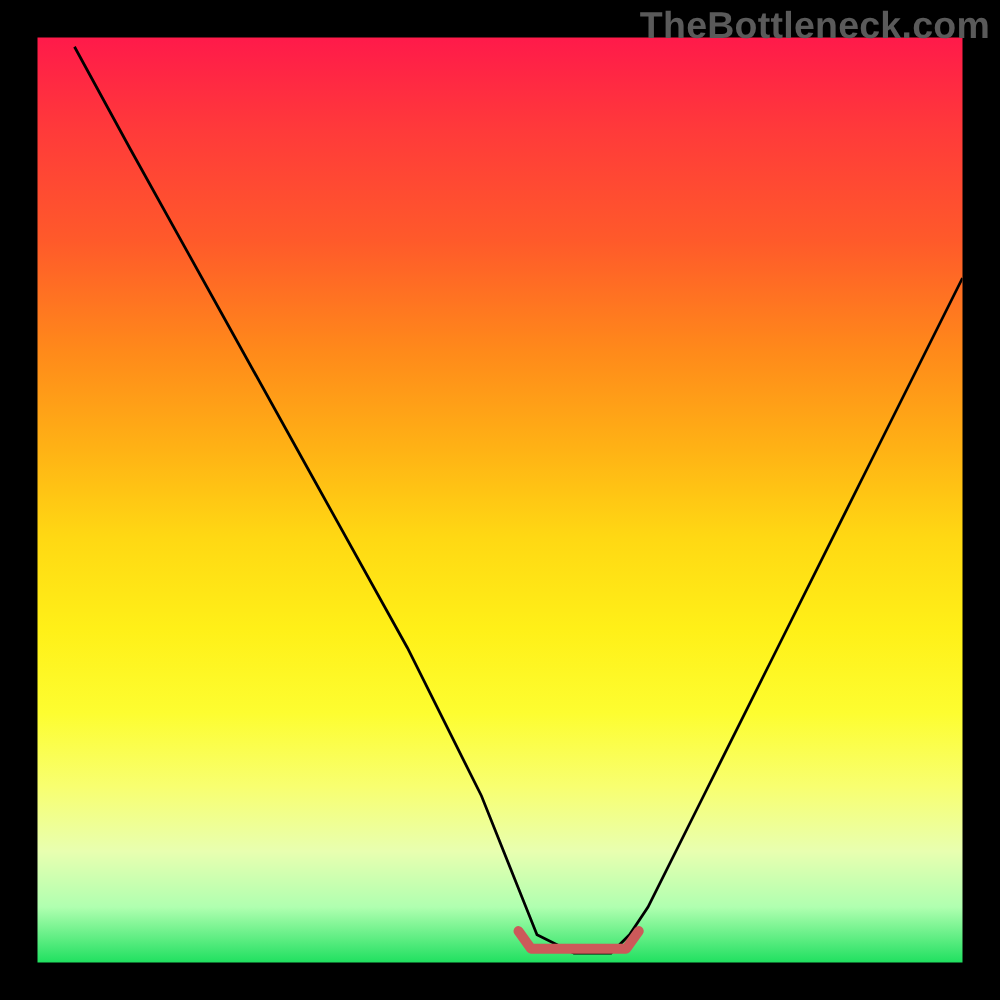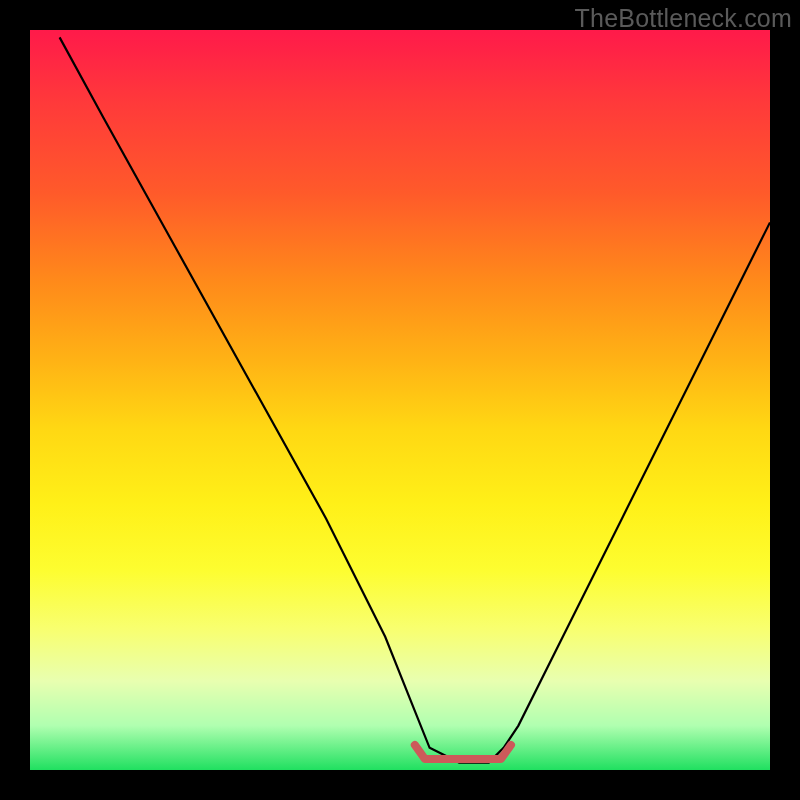--- a/index.html
+++ b/index.html
@@ -35,22 +35,22 @@
       #e8ffb0 88%,
       #b0ffb0 94%,
       #20e060 100%
     );
   }
   .watermark {
     position: absolute;
     top: 4px;
     right: 8px;
     font-family: Arial, Helvetica, sans-serif;
-    font-size: 25px;
-    font-weight: 400;
+    font-size: 30px;
+    font-weight: 700;
     color: #5a5a5a;
     letter-spacing: 0.2px;
   }
   svg.curves {
     position: absolute;
     left: 0;
     top: 0;
   }
 </style>
 </head>

